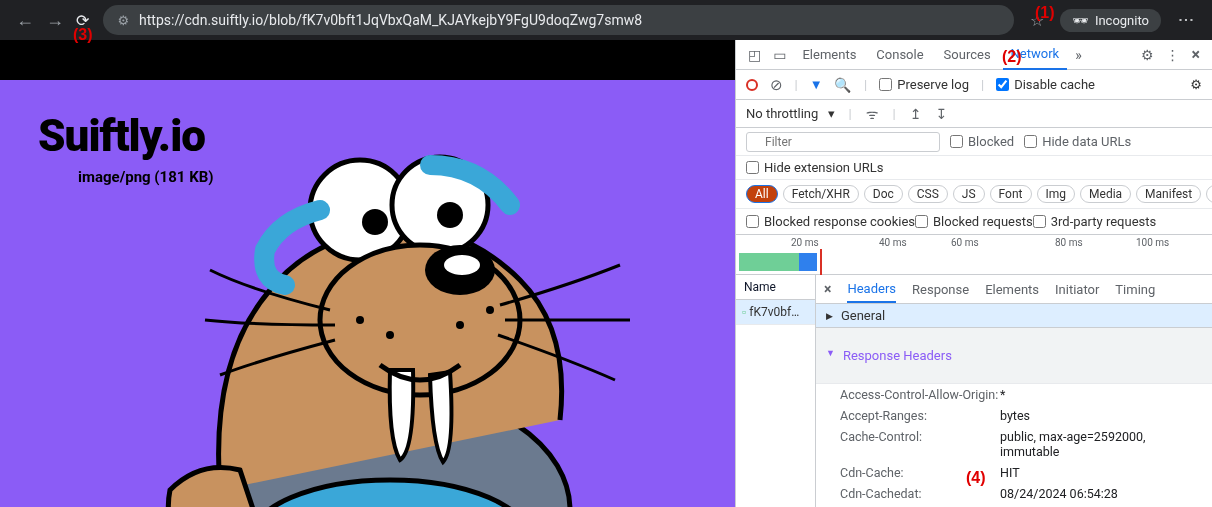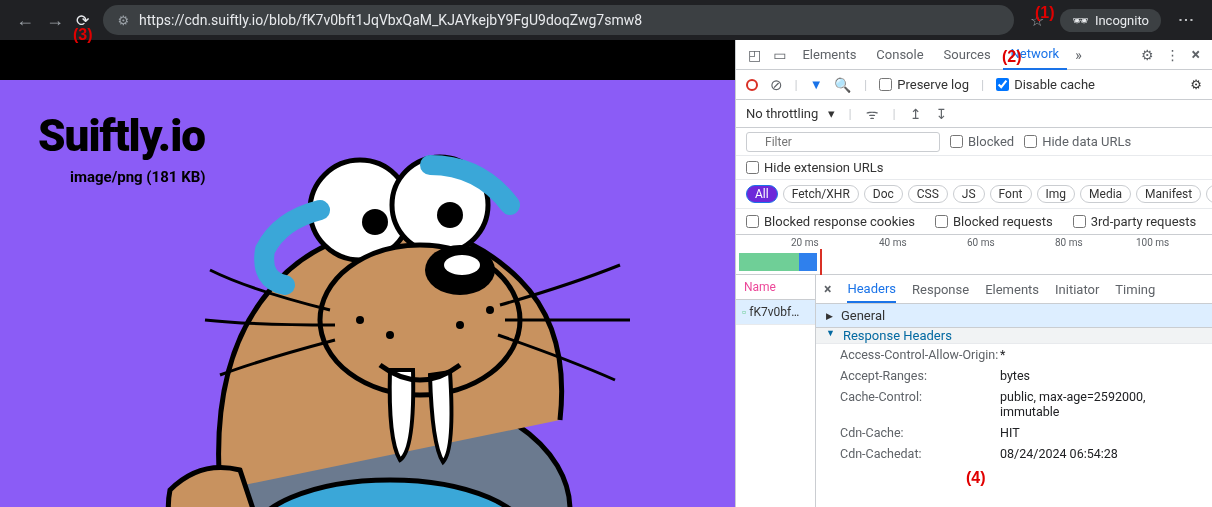--- a/index.html
+++ b/index.html
@@ -10,21 +10,21 @@
 .reload{color:#e8eaed;font-size:16px;margin-left:4px}
 .addr-bar{flex:1;height:30px;background:#3c4043;border-radius:15px;display:flex;align-items:center;padding:0 14px;color:#e8eaed;font-size:14px;gap:10px;margin-left:6px}
 .tune{color:#9aa0a6;font-size:13px}
 .star{color:#9aa0a6;font-size:16px;margin-left:8px}
 .incog{display:flex;align-items:center;gap:6px;background:#3c4043;border-radius:15px;padding:4px 12px;color:#e8eaed;font-size:13px;margin-left:8px}
 .menu-dots{color:#e8eaed;font-size:16px;margin:0 8px;writing-mode:vertical-rl}
 .content-row{display:flex;height:467px}
 .page-area{width:735px;background:#000;display:flex;flex-direction:column}
 .page-white{background:#8b5cf6;flex:1;margin-top:40px;padding:30px 38px;position:relative;overflow:hidden}
 .logo{font-size:44px;font-weight:900;letter-spacing:-1px}
-.subtitle{font-size:15px;font-weight:700;margin-top:6px;margin-left:32px}
+.subtitle{font-size:15px;font-weight:700;margin-top:6px;margin-left:40px}
 .walrus{position:absolute;top:30px;left:110px;width:540px;height:440px}
 .devtools{flex:1;background:#fff;display:flex;flex-direction:column;border-left:1px solid #cacdd1;min-width:0}
 .dt-tabs{height:30px;display:flex;align-items:center;border-bottom:1px solid #cacdd1;padding:0 8px;gap:4px;font-size:13px;color:#5f6368}
 .dt-tabs .sp{flex:1}
 .dt-tabs .tab{padding:0 8px;cursor:pointer;height:30px;display:flex;align-items:center}
 .dt-tabs .tab.active{color:#1a73e8;border-bottom:2px solid#1a73e8}
 .dt-tabs .icn{padding:0 4px;font-size:14px}
 .dt-tabs .close{font-size:16px;font-weight:bold}
 .dt-row2{height:30px;display:flex;align-items:center;border-bottom:1px solid#cacdd1;padding:0 10px;gap:12px;font-size:13px;color:#333}
 .rec{width:12px;height:12px;border:2px solid #d93025;border-radius:50%}
@@ -36,36 +36,36 @@
 .dt-row3{height:28px;display:flex;align-items:center;border-bottom:1px solid#cacdd1;padding:0 10px;gap:14px;font-size:13px;color:#333}
 .wifi{font-size:14px;color:#5f6368}
 .updown{font-size:14px;color:#5f6368}
 .dt-row4{height:28px;display:flex;align-items:center;border-bottom:1px solid#e8eaed;padding:0 10px;gap:10px;font-size:13px;color:#5f6368}
 .filter-input{flex:0 0 160px;height:20px;border:1px solid#cacdd1;border-radius:3px;padding:0 18px;font-size:12px;color:#5f6368;position:relative}
 .filter-wrap{position:relative}
 .filter-wrap::before{content:"";position:absolute;left:5px;top:4px;width:0;height:0;border-left:4px solid transparent;border-right:4px solid transparent;border-top:8px solid#5f6368}
 .dt-row5{padding:4px 10px;border-bottom:1px solid#e8eaed;font-size:13px;color:#333}
 .type-pills{display:flex;gap:5px;padding:5px 10px;font-size:12px;border-bottom:1px solid#e8eaed;overflow:hidden;white-space:nowrap}
 .pill{border:1px solid#cacdd1;border-radius:10px;padding:1px 8px;color:#333;cursor:pointer}
-.pill.active{background:#6d28d9;color:#fff;border-color:#1a73e8}
-.dt-row7{padding:5px 10px;border-bottom:1px solid#cacdd1;font-size:13px;color:#333;display:flex;gap:20px}
+.pill.active{background:#c2410c;color:#fff;border-color:#1a73e8}
+.dt-row7{padding:5px 10px;border-bottom:1px solid#cacdd1;font-size:13px;color:#333;display:flex;gap:0}
 .timeline{height:40px;border-bottom:1px solid#cacdd1;position:relative;font-size:10px;color:#5f6368}
 .timeline .tick{position:absolute;top:2px}
 .timeline .bar{position:absolute;top:18px;height:18px}
 .nt-split{flex:1;display:flex;min-height:0}
 .nt-left{width:80px;border-right:1px solid#cacdd1;font-size:12px}
-.nt-head{padding:5px 8px;border-bottom:1px solid#cacdd1;color:#ec4899}
+.nt-head{padding:5px 8px;border-bottom:1px solid#cacdd1;color:#0f172a}
 .nt-item{padding:5px 6px;background:#ddeeff;border-bottom:1px solid#e8eaed;color:#d93025;display:flex;align-items:center;gap:3px;white-space:nowrap;overflow:hidden}
 .nt-right{flex:1;display:flex;flex-direction:column;min-width:0}
 .detail-tabs{height:29px;display:flex;align-items:center;border-bottom:1px solid#cacdd1;padding:0 8px;gap:16px;font-size:13px;color:#5f6368}
 .detail-tabs .x{font-size:14px;font-weight:bold;cursor:pointer}
 .detail-tabs .dtab{cursor:pointer}
 .detail-tabs .dtab.active{color:#1a73e8;border-bottom:2px solid#1a73e8;padding-bottom:5px;margin-bottom:-6px}
 .section-hdr{background:#ddeeff;padding:4px 10px;font-size:13px;color:#333;border-bottom:1px solid#cacdd1;display:flex;align-items:center;gap:5px}
-.section-hdr2{background:#f1f3f4;padding:0 10px;font-size:13px;color:#0369a1;border-bottom:1px solid#e8eaed;display:flex;gap:5px}
+.section-hdr2{background:#f1f3f4;padding:20px 10px;font-size:13px;color:#8b5cf6;border-bottom:1px solid#e8eaed;display:flex;gap:5px}
 .tri-r::before{content:"▶";font-size:9px;margin-right:3px}
 .tri-d::before{content:"▼";font-size:9px;margin-right:3px}
 .hdr-list{overflow:auto;font-size:12.5px}
 .hdr-row{display:flex;padding:3px 10px 3px 24px}
 .hdr-key{width:160px;color:#5f6368;flex-shrink:0}
 .hdr-val{color:#202124}
 .annot{position:absolute;color:#e00000;font-weight:900;font-size:16px;font-family:Arial;z-index:99;pointer-events:none}
 </style>
 </head>
 <body>
@@ -206,21 +206,21 @@
         </label>
       <label class="chk">
           <input type="checkbox" style="">
           <span>3rd-party requests</span>
         </label>
     </div>
 
     <div class="timeline">
       <span class="tick" style="left:55px">20 ms</span>
       <span class="tick" style="left:143px">40 ms</span>
-      <span class="tick" style="left:231px">60 ms</span>
+      <span class="tick" style="left:215px">60 ms</span>
       <span class="tick" style="left:319px">80 ms</span>
       <span class="tick" style="left:400px">100 ms</span>
       <div class="bar" style="left:3px;width:60px;background:#6fcf97"></div>
       <div class="bar" style="left:63px;width:18px;background:#2f80ed"></div>
       <div style="position:absolute;left:84px;top:14px;width:2px;height:26px;background:#d93025"></div>
     </div>
 
     <div class="nt-split">
       <div class="nt-left">
         <div class="nt-head">Name</div>

